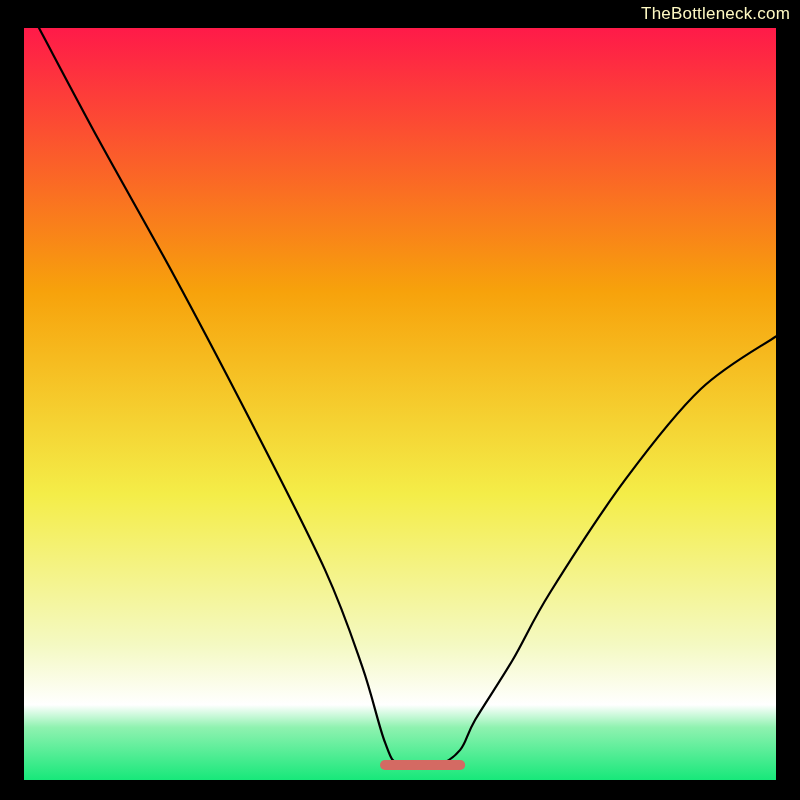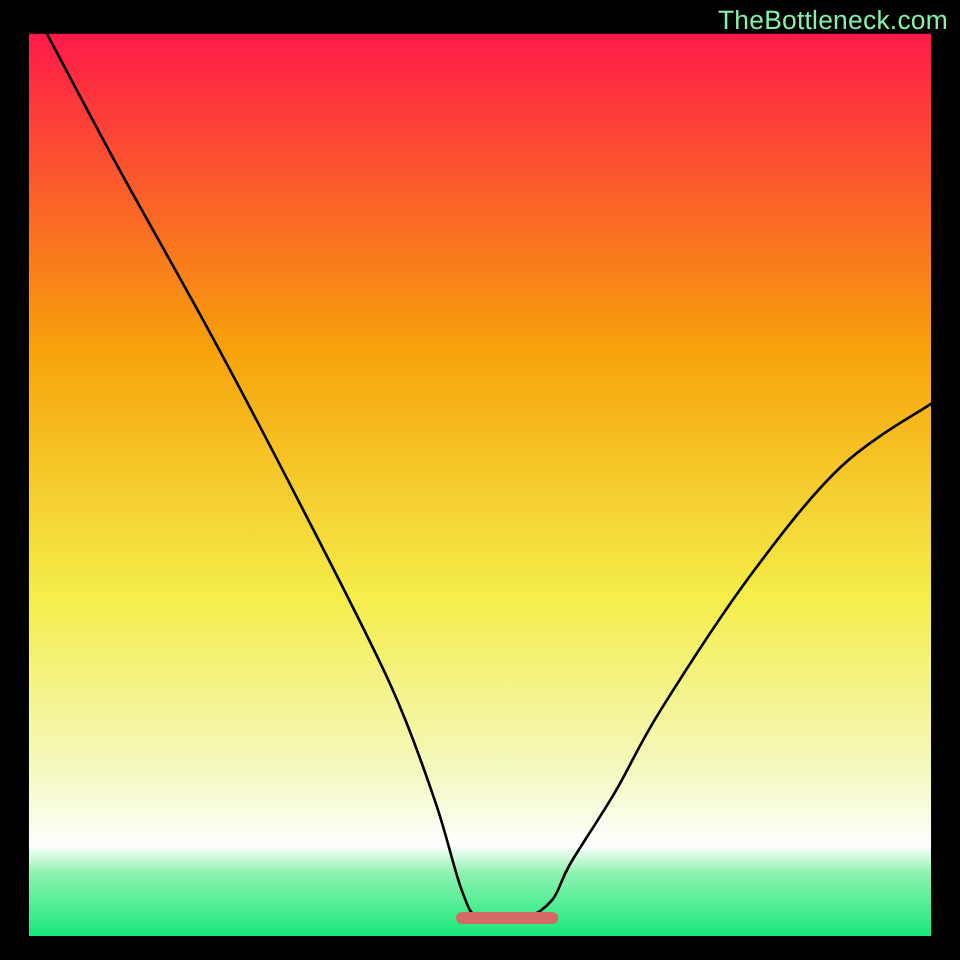--- a/index.html
+++ b/index.html
@@ -14,22 +14,22 @@
   .stage {
     position: relative;
     width: 800px;
     height: 800px;
     background: #000;
   }
   .watermark {
     position: absolute;
     top: 4px;
     right: 10px;
-    color: #86efac;
-    font-size: 22px;
+    color: #fef9c3;
+    font-size: 17px;
     font-weight: 500;
     letter-spacing: 0.2px;
     z-index: 5;
   }
   .plot {
     position: absolute;
     left: 24px;
     top: 28px;
     width: 752px;
     height: 752px;

